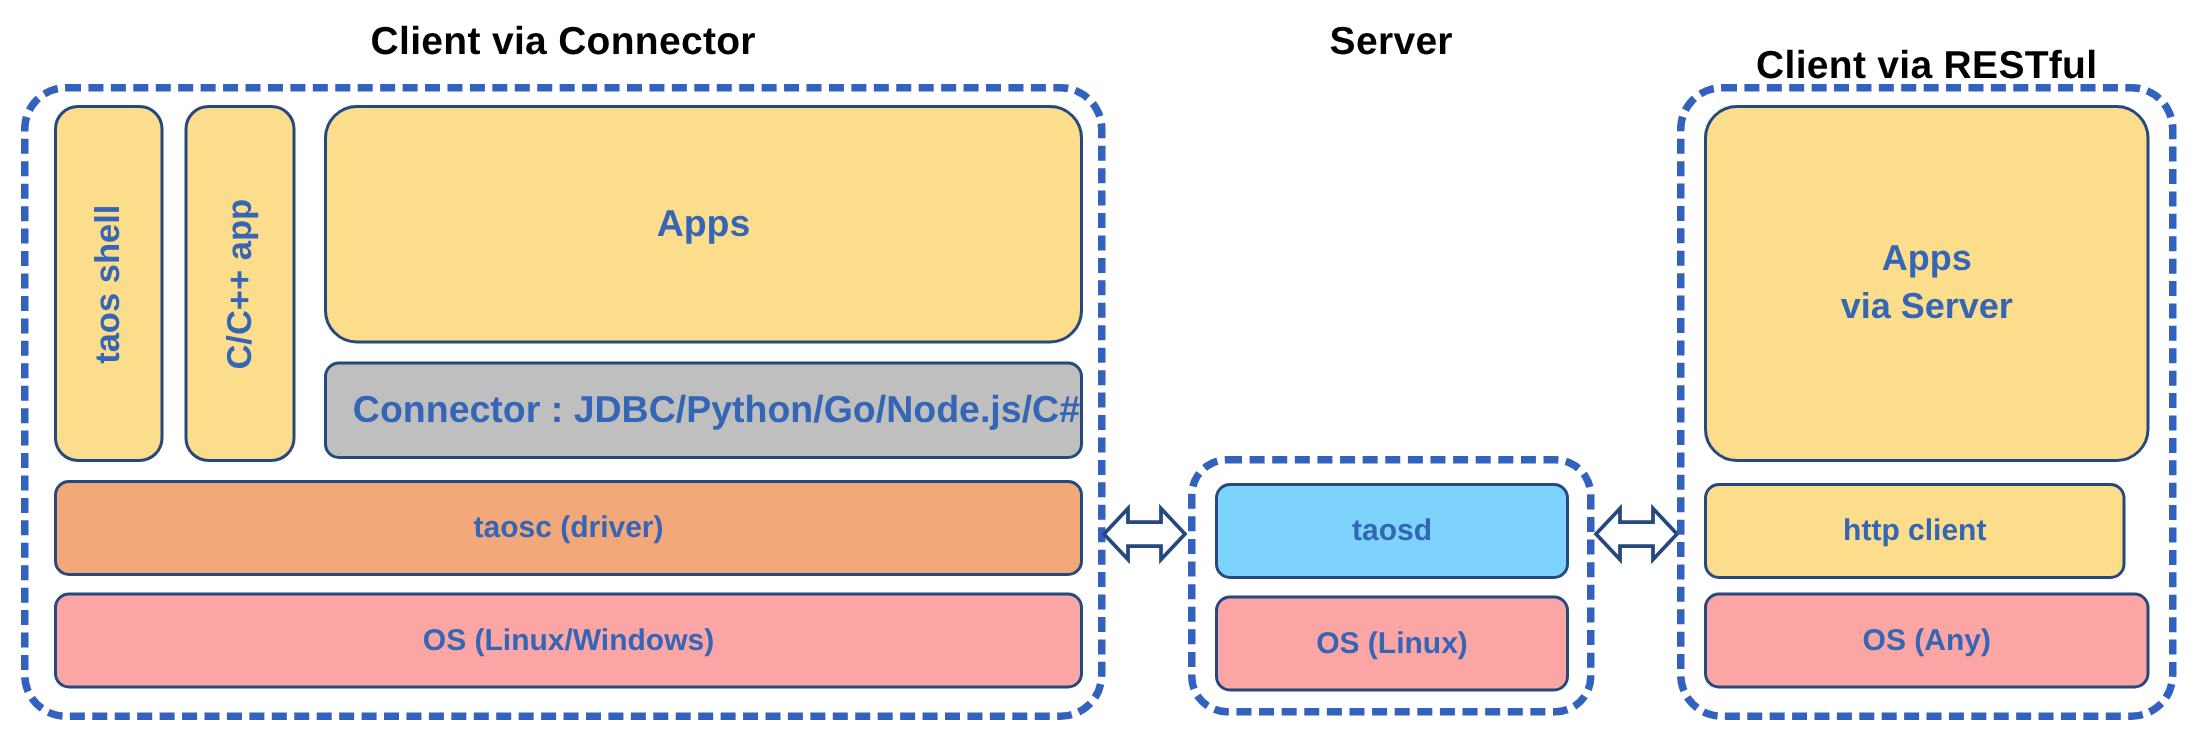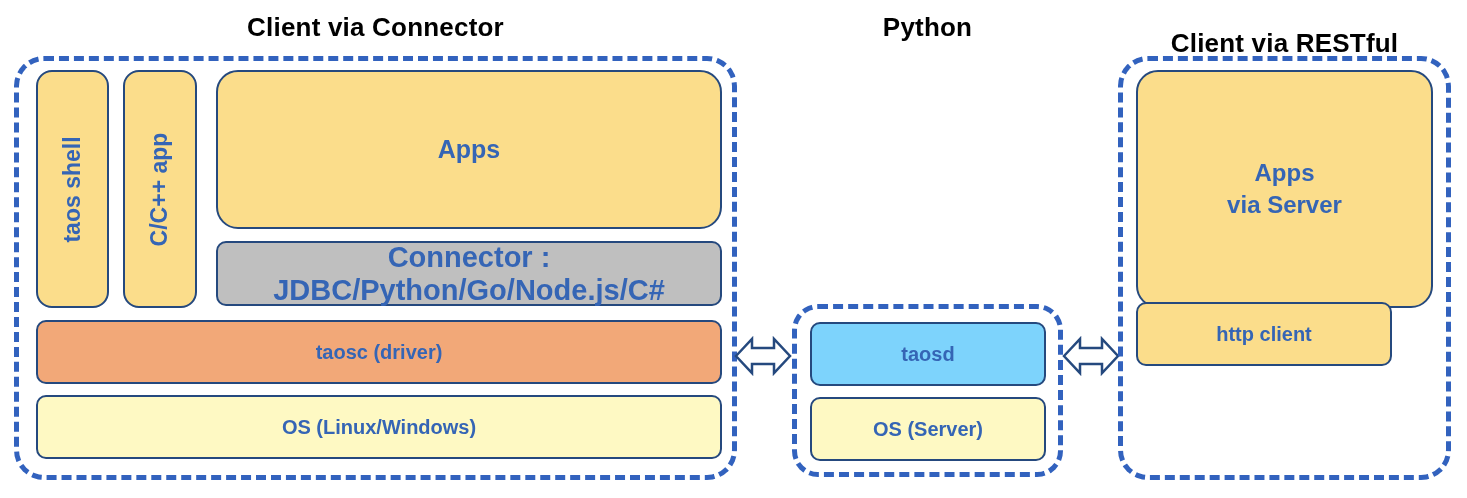--- a/index.html
+++ b/index.html
@@ -31,29 +31,29 @@
     border: 2.5px solid #25497E;
     display: flex;
     align-items: center;
     justify-content: center;
     font-weight: bold;
     color: #3565B5;
     text-align: center;
   }
   .yellow { background: #FBDD8B; }
   .orange { background: #F2A878; }
-  .blue   { background: #fef9c3; }
+  .blue   { background: #fca5a5; }
   .green  { background: #7dd3fc; }
   .gray   { background: #BFBFBF; }
 
   .r10 { border-radius: 10px; }
   .r16 { border-radius: 16px; }
   .r22 { border-radius: 22px; }
 
-  .f21 { font-size: 29px; }
+  .f21 { font-size: 25px; justify-content: flex-end; }
   .f24 { font-size: 20px; }
 
   .vlabel {
     transform: rotate(-90deg);
     white-space: nowrap;
     font-size: 23px;
   }
   .two-line { line-height: 1.35; font-size: 24px; }
 
   .arrow {
@@ -75,34 +75,34 @@
   
   .t-server { left: 792px; top: 12px; width: 271px; }
   .c-server { left: 792px; top: 304px; width: 271px; height: 173px; border-radius: 26px; }
   .b-taosd  { left: 810px; top: 322px; width: 236px; height: 64px; }
   .b-oss    { left: 810px; top: 397px; width: 236px; height: 64px; }
 
   
   .t-right  { left: 1118px; top: 28px; width: 333px; }
   .c-right  { left: 1118px; top: 56px; width: 333px; height: 424px; }
   .b-appsr  { left: 1136px; top: 70px;  width: 297px; height: 238px; }
-  .b-http   { left: 1136px; top: 302px; width: 256px; height: 64px; text-align: center; }
+  .b-http   { left: 1136px; top: 322px; width: 281px; height: 64px; text-align: center; }
   .b-osa    { left: 1136px; top: 395px; width: 297px; height: 64px; }
 
   
   .arrow-left  { left: 734px;  top: 334px; }
   .arrow-right { left: 1062px; top: 334px; }
 </style>
 </head>
 <body>
 
 <div class="canvas">
 
   <div class="sec-title t-left">Client via Connector</div>
-  <div class="sec-title t-server">Python</div>
+  <div class="sec-title t-server">Server</div>
   <div class="sec-title t-right">Client via RESTful</div>
 
   <div class="dashed c-left"></div>
 
   <div class="box yellow r16 b-shell">
     <span class="vlabel">taos shell</span>
   </div>
 
   <div class="box yellow r16 b-cpp">
     <span class="vlabel">C/C++ app</span>
@@ -128,34 +128,37 @@
     <polygon points="2,22 18,5 18,14 40,14 40,5 56,22 40,39 40,30 18,30 18,39" fill="#ffffff" stroke="#25497E" stroke-width="2.5" stroke-linejoin="miter"></polygon>
   </svg>
 
   <div class="dashed c-server"></div>
 
   <div class="box green r10 f24 b-taosd">
     <span>taosd</span>
   </div>
 
   <div class="box blue r10 f24 b-oss">
-    <span>OS (Server)</span>
+    <span>OS (Linux)</span>
   </div>
 
   <svg class="arrow arrow-right" viewBox="0 0 58 44">
     <polygon points="2,22 18,5 18,14 40,14 40,5 56,22 40,39 40,30 18,30 18,39" fill="#ffffff" stroke="#25497E" stroke-width="2.5" stroke-linejoin="miter"></polygon>
   </svg>
 
   <div class="dashed c-right"></div>
 
   <div class="box yellow r22 two-line b-appsr">
     <span>
       <span>Apps</span><br>
       <span>via Server</span>
     </span>
   </div>
 
   <div class="box yellow r10 f24 b-http">
     <span>http client</span>
   </div>
 
+  <div class="box blue r10 f24 b-osa">
+    <span>OS (Any)</span>
+  </div>
 
 </div>
 
 </body></html>

